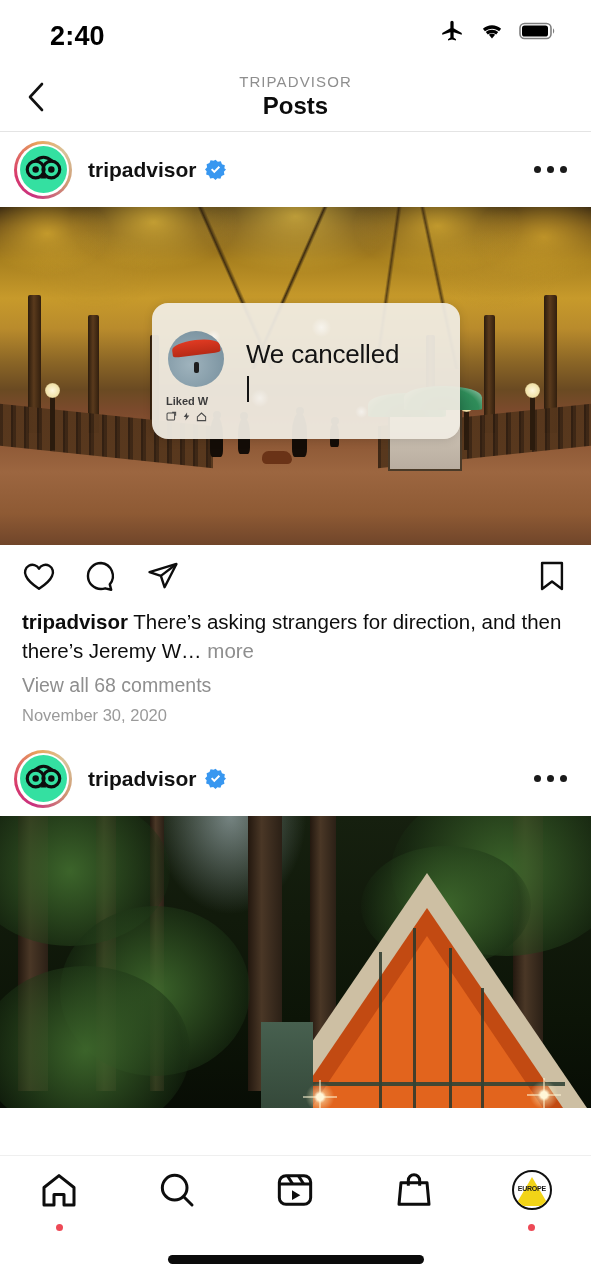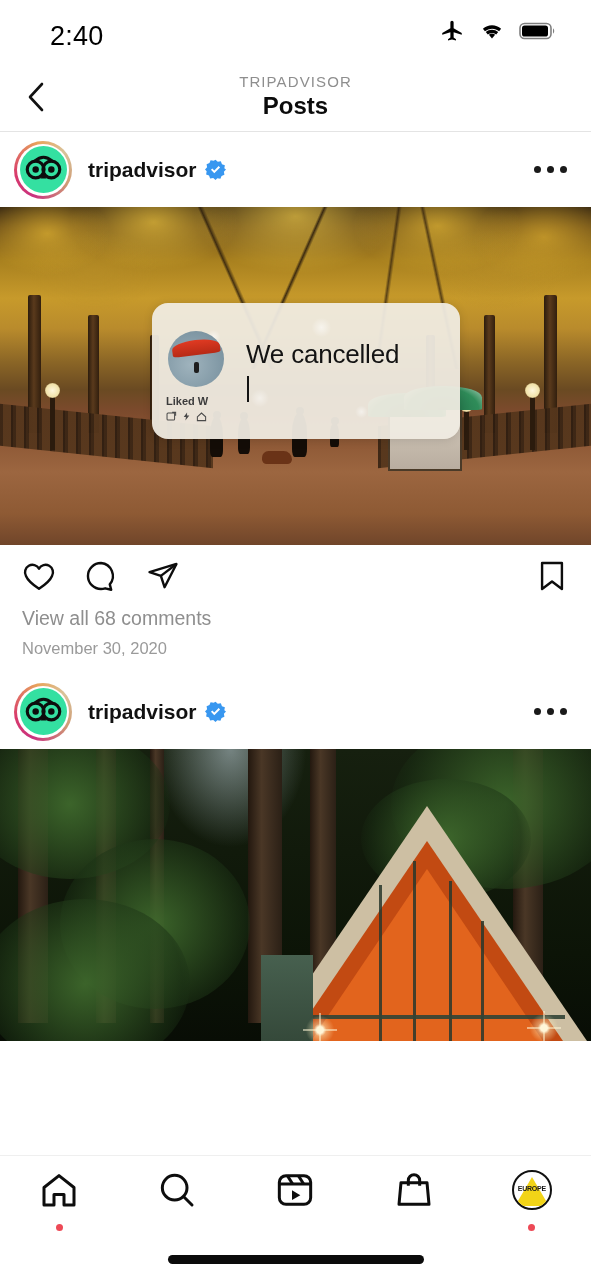--- a/index.html
+++ b/index.html
@@ -9,21 +9,21 @@
     font-family: "Liberation Sans", sans-serif;
     overflow: hidden;
   }
   .phone { position: relative; width: 591px; height: 1280px; background:#fff; }
 
   
   .statusbar {
     height: 62px; display: flex; align-items: center;
     justify-content: space-between; padding: 0 34px 0 50px;
   }
-  .status-time { font-size: 27px; font-weight: 400; color:#000; letter-spacing:.2px;margin-top:11px; }
+  .status-time { font-size: 27px; font-weight: 700; color:#000; letter-spacing:.2px;margin-top:11px; }
   .status-icons { display:flex; align-items:center; gap: 13px; }
   .svgico { display:block; }
 
   
   .navheader {
     position: relative; height: 70px;
     display:flex; align-items:center; justify-content:center;
     border-bottom: 1px solid #e4e4e4;
   }
   .back-btn {
@@ -444,20 +444,23 @@
     <div class="act save">
       <span>
         <svg class="svgico" width="34" height="34" viewBox="0 0 24 24" fill="none" stroke="#0d0d0d" stroke-width="1.7" stroke-linejoin="round">
           <path d="M5 2.8h14v18.4l-7-5.3-7 5.3z"></path>
         </svg>
       </span>
     </div>
   </div>
 
   <div class="caption-block">
+    <div class="cap-line">
+      <span class="b">tripadvisor</span><span> There’s asking strangers for direction, and then there’s Jeremy W… </span><span class="muted">more</span>
+    </div>
     <div class="cap-sub">View all 68 comments</div>
     <div class="cap-date">November 30, 2020</div>
   </div>
 
   <div class="post-header">
     <div class="avatar-ring">
       <div class="avatar-inner">
         <div class="avatar-logo">
           <svg width="47" height="47" viewBox="0 0 48 48">
             <circle cx="24" cy="24" r="24" fill="#34e0a1"></circle>

